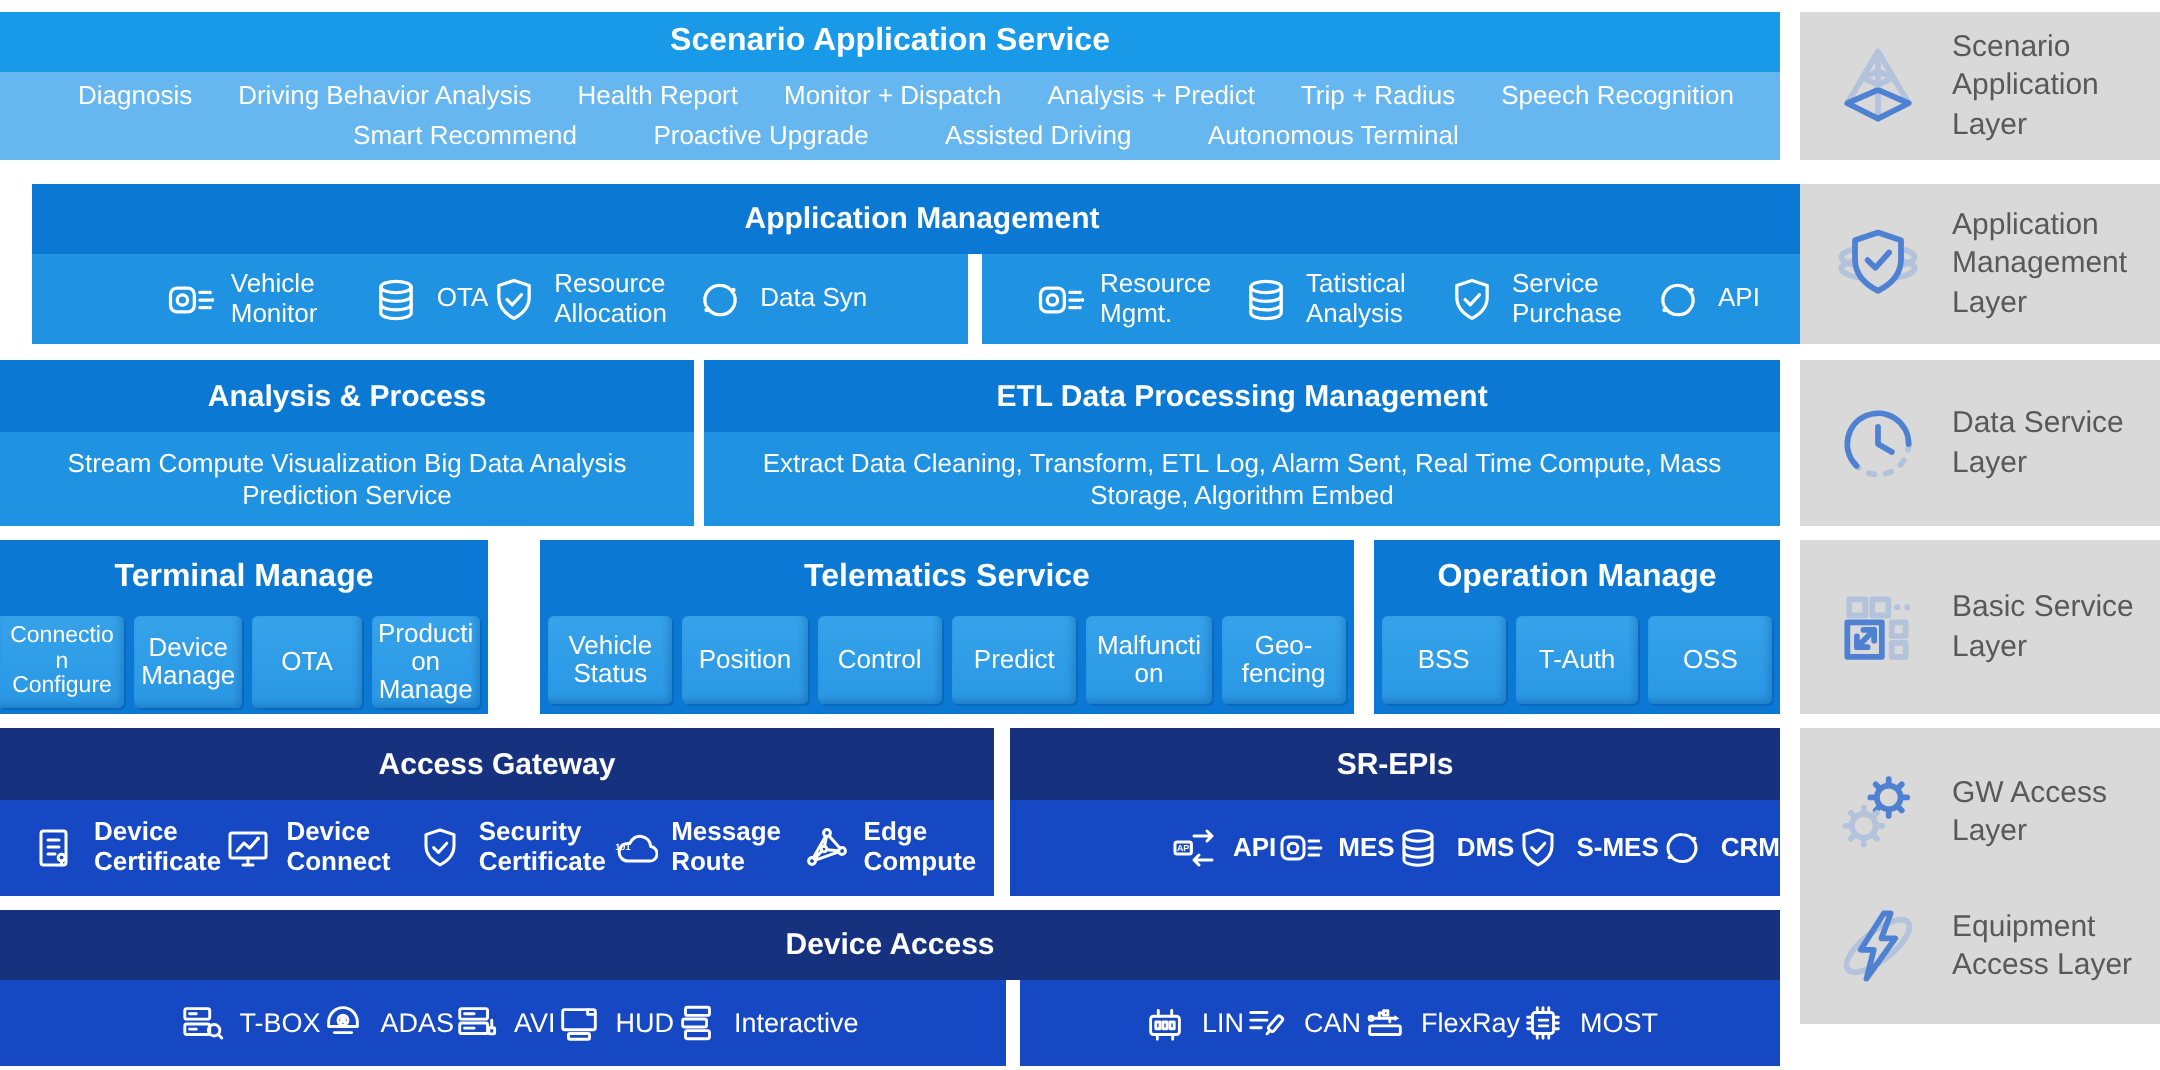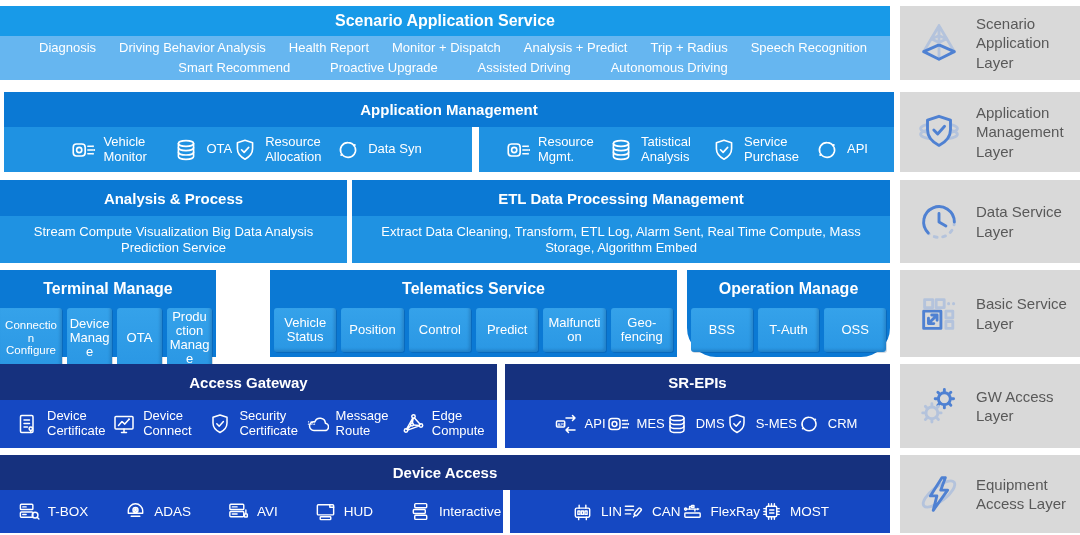--- a/index.html
+++ b/index.html
@@ -15,21 +15,21 @@
   #r1 .hdr{height:30px;font-size:16px;background:var(--top-header);}
   #r1 .body{background:var(--top-body);flex-direction:column;justify-content:center;}
   .r1line{display:flex;justify-content:space-evenly;align-items:center;width:100%;
           font-size:13px;line-height:20px;}
   .r1line.second{width:72%;}
 
   
   .mid .hdr{background:var(--mid-header);font-size:15px;}
   .mid .body{background:var(--mid-body);}
 
-  #r2{top:92px;left:4px;width:890px;height:80px;}
+  #r2{top:92px;left:16px;width:890px;height:80px;}
   #r2 .hdr{height:35px;}
   .grp{display:flex;align-items:center;justify-content:center;height:100%;}
   #r2 .left{width:452px;}
   #r2 .right{flex:1;}
   .vdiv{width:7px;height:100%;background:#fff;flex:0 0 auto;}
 
   .icon-item{display:flex;align-items:center;gap:7px;}
   .ic{width:26px;height:26px;flex:0 0 auto;display:block;color:#fff;}
   .ic svg{width:100%;height:100%;display:block;}
   .lbl{font-size:13px;line-height:1.12;}
@@ -38,44 +38,44 @@
   #r3a{top:180px;left:0;width:347px;height:83px;}
   #r3b{top:180px;left:352px;width:538px;height:83px;}
   #r3a .hdr,#r3b .hdr{height:36px;}
   #r3a .body,#r3b .body{flex-direction:column;justify-content:center;
        font-size:13px;line-height:16px;text-align:center;padding:0 8px;}
 
   
   .chipbox{background:var(--mid-header);}
   .chipbox .hdr{height:38px;background:var(--mid-header);}
   .chiprow{flex:1;display:flex;gap:5px;padding:0 4px 5px 4px;box-sizing:border-box;}
-  #r4a{top:270px;left:0;width:216px;height:87px;}
+  #r4a{top:270px;left:0;width:244px;height:87px;}
   #r4b{top:270px;left:270px;width:407px;height:87px;}
-  #r4c{top:270px;left:687px;width:203px;height:87px;border-radius:29px;}
+  #r4c{top:270px;left:687px;width:203px;height:87px;}
   #r4a .chiprow{padding-left:0;}
   .chip{flex:1;display:flex;align-items:center;justify-content:center;color:#fff;
         font-size:13px;line-height:1.08;text-align:center;border-radius:3px;
         background:linear-gradient(180deg,#35a2ea,var(--chip));
         box-shadow:inset -2px -2px 3px rgba(0,40,90,.20),1px 1px 0 rgba(0,40,90,.18);
         overflow-wrap:anywhere;padding:2px 2px;}
   #r4a .chip:first-child{font-size:11.5px;flex:0 0 58px;border-top-left-radius:0;border-bottom-left-radius:0;}
 
   
   .navy .hdr{background:var(--navy-header);font-size:15px;}
   .navy .body{background:var(--royal-body);}
   #r5a{top:364px;left:0;width:497px;height:84px;}
   #r5b{top:364px;left:505px;width:385px;height:84px;}
   #r5a .hdr,#r5b .hdr{height:36px;}
   #r5a .lbl{max-width:72px;}
-  #r5a .body,#r5b .body{justify-content:center;}
+  #r5a .body,#r5b .body{justify-content:flex-end;font-weight:bold;}
   #r5a .ic,#r5b .ic{width:24px;height:24px;}
 
   #r6{top:455px;left:0;width:890px;height:78px;}
   #r6 .hdr{height:35px;}
-  #r6 .left{width:487px;gap:36px;}
+  #r6 .left{width:487px;}
   #r6 .right{flex:1;}
   #r6 .ic{width:23px;height:23px;}
   #r6 .lbl{font-size:13.5px;}
 
   
   .side-box{position:absolute;left:900px;width:180px;background:var(--sidebar-bg);
             display:flex;align-items:center;gap:14px;padding-left:16px;
             box-sizing:border-box;}
   .side-ic{width:46px;height:46px;flex:0 0 auto;}
   .side-ic svg{width:100%;height:100%;display:block;}
@@ -96,21 +96,21 @@
           <span>Health Report</span>
           <span>Monitor + Dispatch</span>
           <span>Analysis + Predict</span>
           <span>Trip + Radius</span>
           <span>Speech Recognition</span>
         </div>
       <div class="r1line second">
           <span>Smart Recommend</span>
           <span>Proactive Upgrade</span>
           <span>Assisted Driving</span>
-          <span>Autonomous Driving</span>
+          <span>Autonomous Terminal</span>
         </div>
     </div>
   </section>
 
   <section class="box mid" id="r2">
     <header class="hdr">Application Management</header>
     <div class="body">
       <div class="grp left">
           <div class="icon-item">
             <span class="ic">
@@ -536,21 +536,21 @@
               <path d="M14.8 3.4v1.6M14.8 11.4v1.6M10 8.2h1.6M18 8.2h1.6M11.4 4.8l1.1 1.1M17.1 10.5l1.1 1.1M18.2 4.8l-1.1 1.1M12.5 10.5l-1.1 1.1"></path>
             </g>
             <g stroke="#b4c3dc">
               <circle cx="8.3" cy="15.6" r="3.1"></circle>
               <path d="M8.3 10.8v1.6M8.3 18.8v1.6M3.5 15.6h1.6M11.5 15.6h1.6M4.9 12.2l1.1 1.1M10.6 17.9l1.1 1.1M11.7 12.2l-1.1 1.1M6 17.9l-1.1 1.1"></path>
             </g>
           </svg>
         </span>
         <span class="side-lbl">GW Access Layer</span>
       </div>
-      <div class="side-box" style="top: 455px; height: 78px;">
+      <div class="side-box" style="top: 434px; height: 78px;">
         <span class="side-ic">
           <svg viewBox="0 0 24 24" fill="none" stroke-width="1.5" stroke-linecap="round" stroke-linejoin="round">
             <ellipse cx="12" cy="12" rx="10" ry="3.8" stroke="#b4c3dc" transform="rotate(-38 12 12)"></ellipse>
             <path stroke="#4f81d2" d="M13.5 3.5L7.5 13h3.4L9 20.5 16.5 10h-3.6l2.4-6.5z"></path>
           </svg>
         </span>
         <span class="side-lbl">Equipment Access Layer</span>
       </div>
     </div>
 </div>

